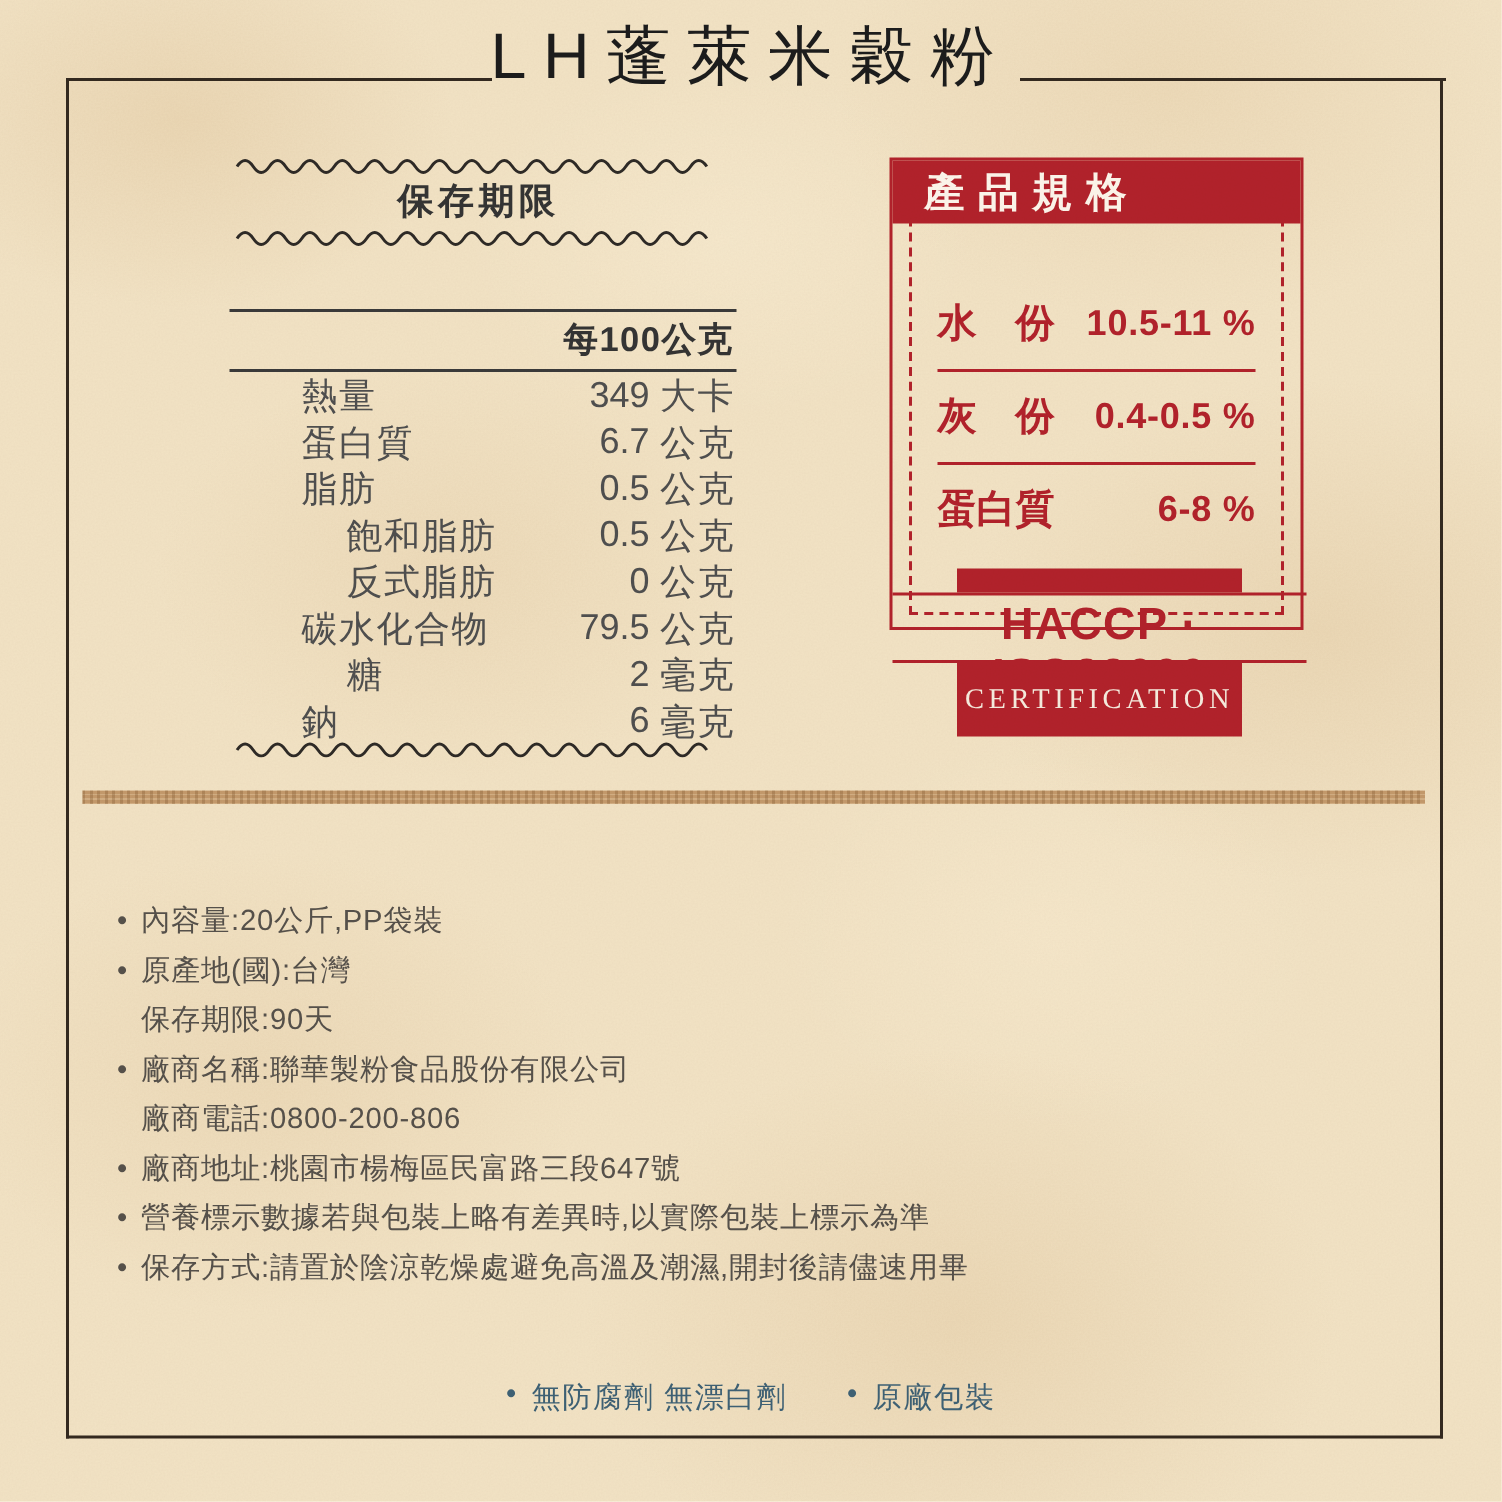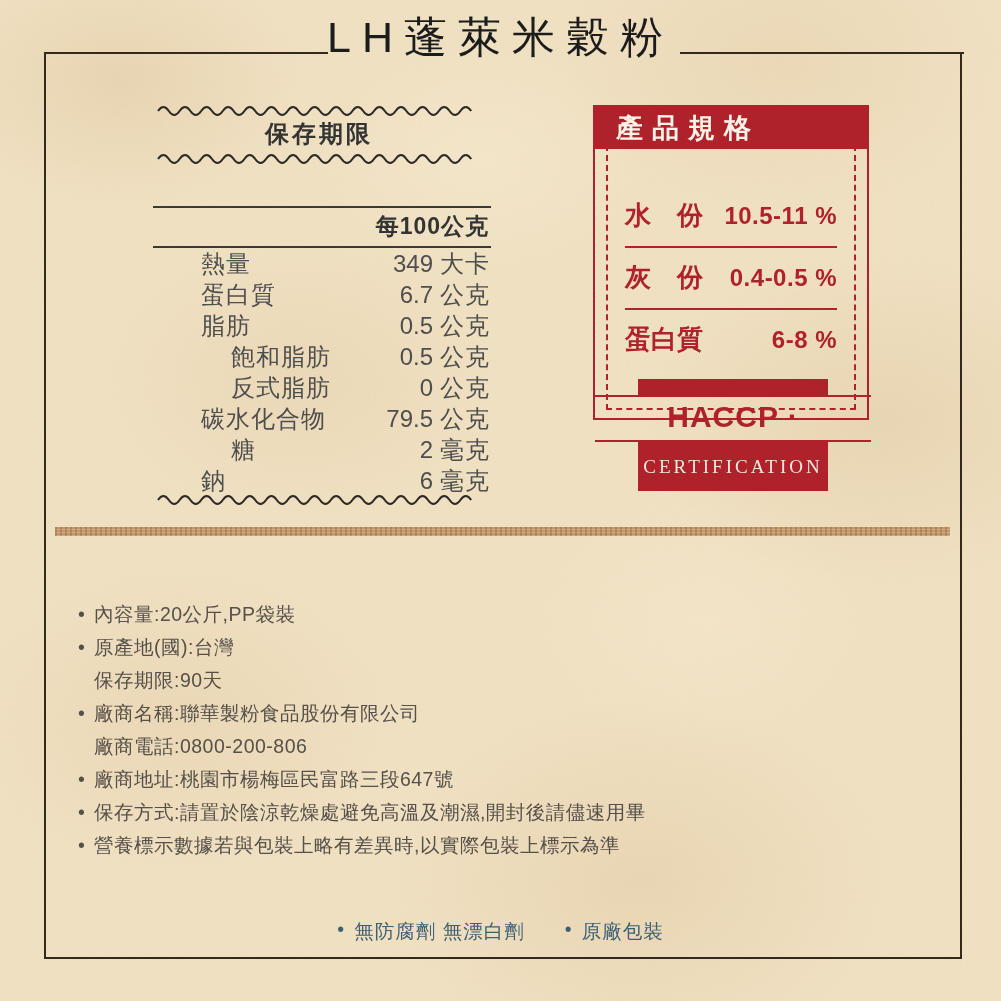--- a/index.html
+++ b/index.html
@@ -206,22 +206,22 @@
 
 <div class="rule"></div>
 
 <div class="details">
   <div class="d-item">內容量:20公斤,PP袋裝</div>
   <div class="d-item">原產地(國):台灣</div>
   <div class="d-item no-bullet">保存期限:90天</div>
   <div class="d-item">廠商名稱:聯華製粉食品股份有限公司</div>
   <div class="d-item no-bullet">廠商電話:0800-200-806</div>
   <div class="d-item">廠商地址:桃園市楊梅區民富路三段647號</div>
+  <div class="d-item">營養標示數據若與包裝上略有差異時,以實際包裝上標示為準</div>
   <div class="d-item">保存方式:請置於陰涼乾燥處避免高溫及潮濕,開封後請儘速用畢</div>
-  <div class="d-item">營養標示數據若與包裝上略有差異時,以實際包裝上標示為準</div>
 </div>
 
 <div class="footer-note">
   <span class="f-part">無防腐劑 無漂白劑</span>
   <span class="f-part">原廠包裝</span>
 </div>
 
 <svg class="noise" width="1001" height="1001">
   <filter id="paperNoise">
     <feTurbulence type="fractalNoise" baseFrequency="0.85" numOctaves="2" seed="7"></feTurbulence>

